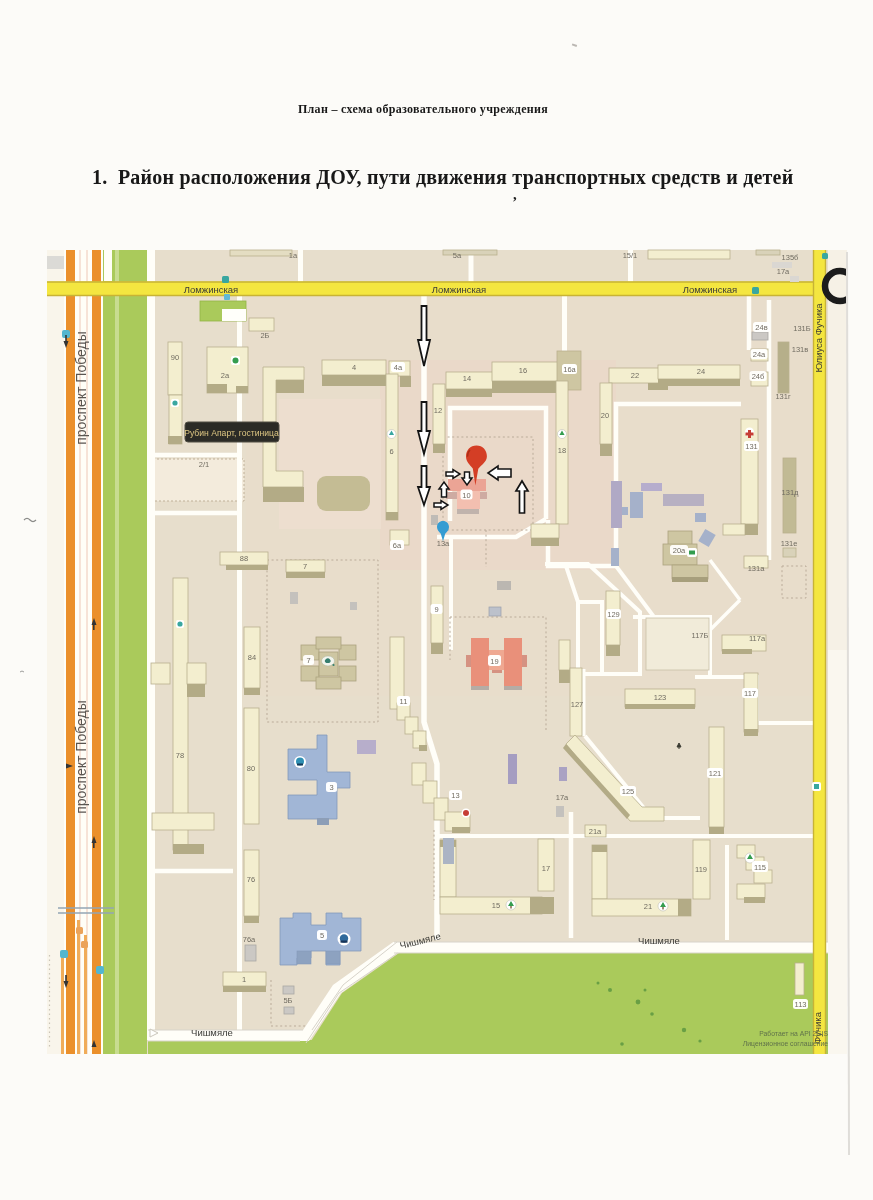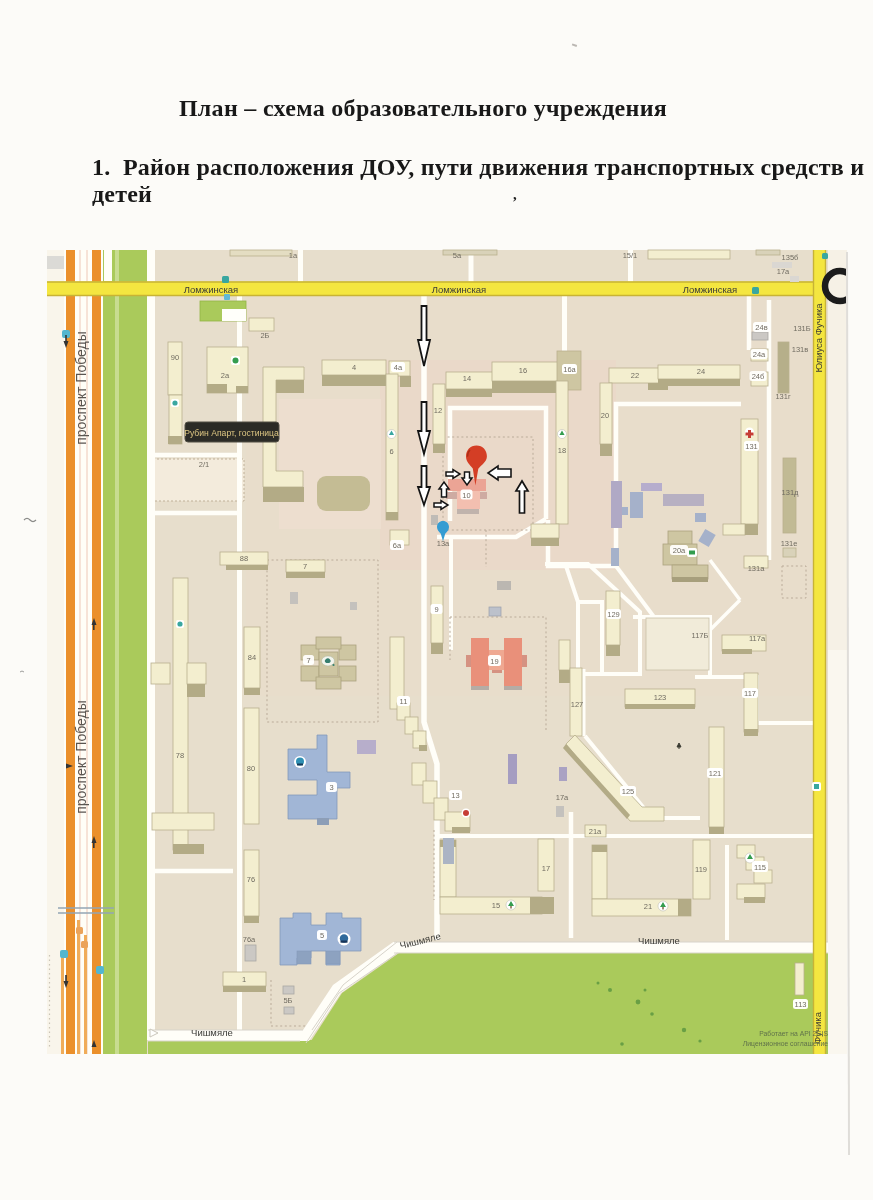--- a/index.html
+++ b/index.html
@@ -1,18 +1,18 @@
 <!DOCTYPE html>
 <html><head>
 <meta charset="utf-8">
 <style>
 html,body{margin:0;padding:0;width:873px;height:1200px;background:#fcfbf8;overflow:hidden}
 body{position:relative;font-family:"Liberation Sans",sans-serif}
-.t1{position:absolute;left:0;top:95px;width:846px;text-align:center;font-family:"Liberation Serif",serif;font-weight:bold;font-size:24px;color:#181818;letter-spacing:0.3px}
-.t2{position:absolute;left:92px;top:154px;font-family:"Liberation Serif",serif;font-weight:bold;font-size:24px;color:#181818;letter-spacing:0.22px}
+.t1{position:absolute;left:0;top:102px;width:846px;text-align:center;font-family:"Liberation Serif",serif;font-weight:bold;font-size:12px;color:#181818;letter-spacing:0.3px}
+.t2{position:absolute;left:92px;top:166px;font-family:"Liberation Serif",serif;font-weight:bold;font-size:20px;color:#181818;letter-spacing:0.22px}
 .comma{position:absolute;left:513px;top:186px;font-family:"Liberation Serif",serif;font-weight:bold;font-size:15px;color:#222}
 svg{position:absolute;left:0;top:0;filter:saturate(0.9) blur(0.35px) brightness(1.01)}
 svg text{font-family:"Liberation Sans",sans-serif}
 .bn{fill:#6f6a5e;font-size:7.5px;text-anchor:middle}
 .st{fill:#3a3a35;font-size:9.5px;text-anchor:middle}
 </style>
 </head>
 <body>
 
 <div class="t1">План – схема образовательного учреждения</div>

